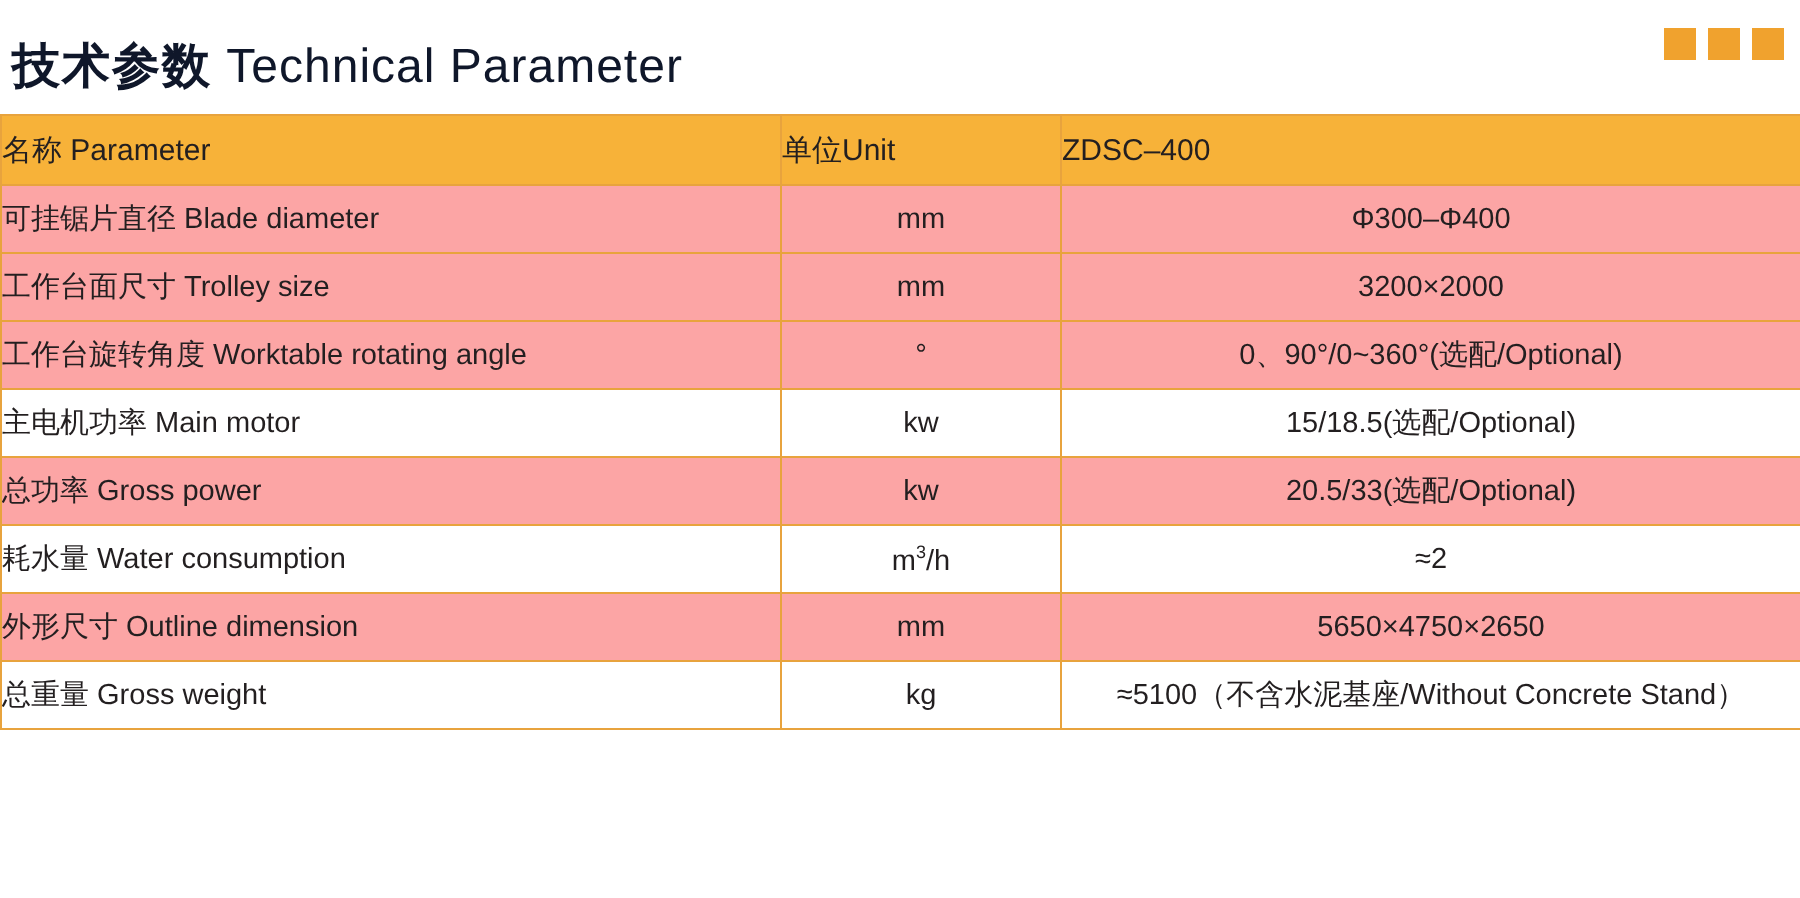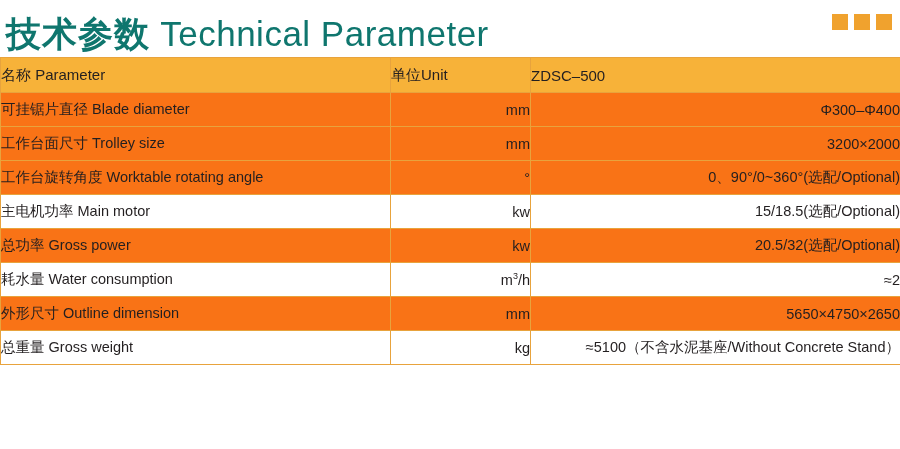--- a/index.html
+++ b/index.html
@@ -25,23 +25,23 @@
     position: absolute;
     left: 0;
     top: 0;
     width: 900px;
     height: 56px;
   }
   .title {
     position: absolute;
     left: 6px;
     top: 18px;
-    font-size: 35px;
+    font-size: 24px;
     line-height: 32px;
-    color: #0f766e;
+    color: #0f172a;
     white-space: nowrap;
     letter-spacing: 0px;
   }
   .title .cn {
     font-weight: bold;
     letter-spacing: 1px;
   }
   .title .en {
     font-weight: normal;
     letter-spacing: 0.5px;
@@ -88,31 +88,31 @@
     background: #f7b239;
     color: #231f20;
     font-weight: normal;
     height: 34px;
     font-size: 15px;
     border-color: #e8a33d;
   }
   th.h-name { text-align: left; padding-left: 10px; }
   th.h-unit, th.h-model { text-align: left; }
 
-  tr.odd td  { background: #f97316; }
+  tr.odd td  { background: #fca5a5; }
   tr.even td { background: #ffffff; }
 
   td.c-name {
     text-align: left;
     padding-left: 10px;
     white-space: nowrap;
     overflow: hidden;
   }
   td.c-unit, td.c-val {
-    text-align: right;
+    text-align: center;
     white-space: nowrap;
   }
   td.c-unit { font-size: 14px; }
   sup { font-size: 9px; vertical-align: super; }
 </style>
 </head>
 <body>
 
 <div class="page">
 
@@ -131,21 +131,21 @@
     <table class="spec">
       <colgroup>
         <col class="c1">
           <col class="c2">
           <col class="c3">
       </colgroup>
       <thead>
         <tr>
           <th class="h-name">名称 Parameter</th>
           <th class="h-unit">单位Unit</th>
-          <th class="h-model">ZDSC–500</th>
+          <th class="h-model">ZDSC–400</th>
         </tr>
       </thead>
       <tbody id="spec-body">
           <tr class="odd">
             <td class="c-name">可挂锯片直径 Blade diameter</td>
             <td class="c-unit">mm</td>
             <td class="c-val">Φ300–Φ400</td>
           </tr>
           <tr class="odd">
             <td class="c-name">工作台面尺寸 Trolley size</td>
@@ -158,21 +158,21 @@
             <td class="c-val">0、90°/0~360°(选配/Optional)</td>
           </tr>
           <tr class="even">
             <td class="c-name">主电机功率 Main motor</td>
             <td class="c-unit">kw</td>
             <td class="c-val">15/18.5(选配/Optional)</td>
           </tr>
           <tr class="odd">
             <td class="c-name">总功率 Gross power</td>
             <td class="c-unit">kw</td>
-            <td class="c-val">20.5/32(选配/Optional)</td>
+            <td class="c-val">20.5/33(选配/Optional)</td>
           </tr>
           <tr class="even">
             <td class="c-name">耗水量 Water consumption</td>
             <td class="c-unit"><span>m</span><sup>3</sup><span>/h</span></td>
             <td class="c-val">≈2</td>
           </tr>
           <tr class="odd">
             <td class="c-name">外形尺寸 Outline dimension</td>
             <td class="c-unit">mm</td>
             <td class="c-val">5650×4750×2650</td>

